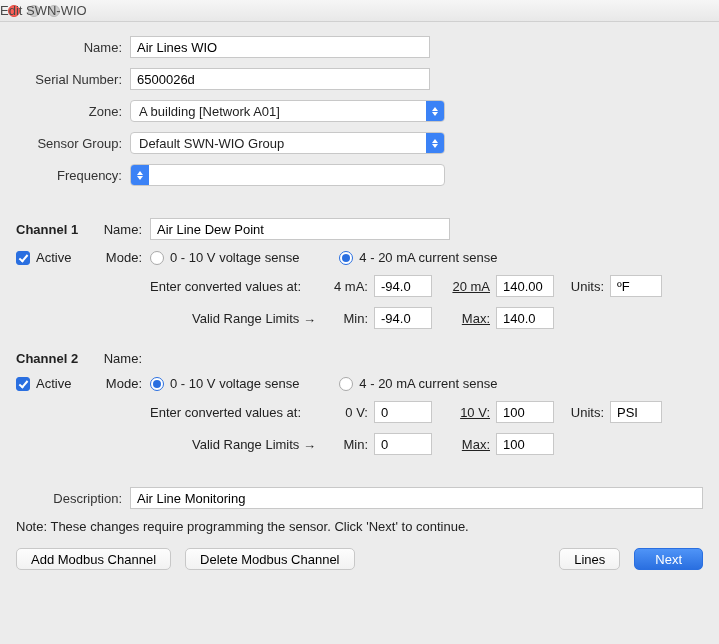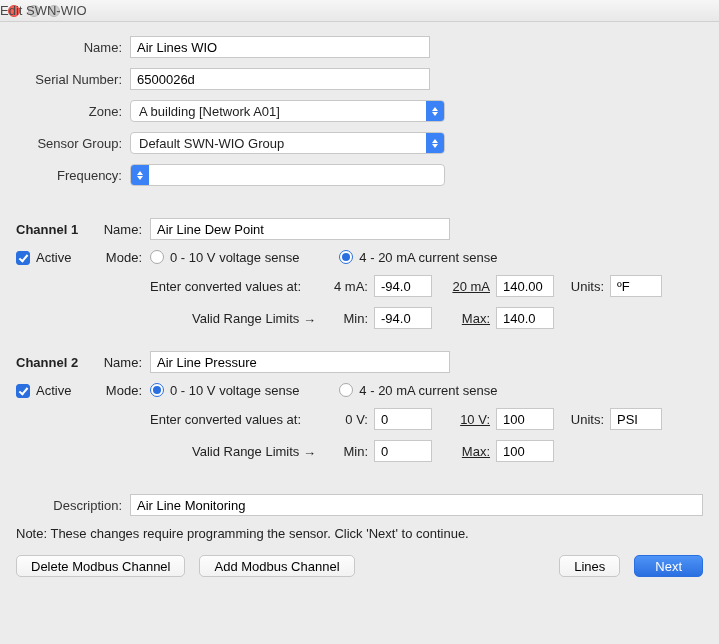--- a/index.html
+++ b/index.html
@@ -141,21 +141,21 @@
     border-width: 0 2px 2px 0;
     transform: rotate(40deg);
   }
   .chrow {
     display: flex;
     align-items: center;
     margin-bottom: 10px;
   }
   .col-a { width: 82px; display: flex; align-items: center; }
   .col-b { width: 52px; text-align: right; padding-right: 8px; }
-  .modeopt { display: flex; align-items: flex-start; margin-right: 40px; }
+  .modeopt { display: flex; align-items: center; margin-right: 40px; }
   .convrow {
     display: flex;
     align-items: center;
     margin-bottom: 10px;
     padding-left: 134px;
   }
   .convlabel { width: 168px; }
   .vrl { width: 168px; text-align: right; padding-right: 2px; }
   .pair-lbl { width: 56px; text-align: right; padding-right: 6px; }
   .pair-lbl2 { width: 58px; text-align: right; padding-right: 6px; margin-left: 6px; text-decoration: underline; }
@@ -277,21 +277,20 @@
     <input type="text" class="txt-md" value="140.0" style="">
   </div>
 
   <div style="height:12px"></div>
 
   <div class="chrow">
     <div class="col-a">
         <span class="chhdr">Channel 2</span>
       </div>
     <div class="col-b">Name:</div>
-    <input type="text" class="txt-lg" value="Air Line Pressure" style="">
   </div>
   <div class="chrow">
     <div class="col-a">
       <input type="checkbox" class="checkbox" checked="" style="">
       <span>Active</span>
     </div>
     <div class="col-b">Mode:</div>
     <label class="modeopt">
       <input type="radio" class="radio" name="ch2mode" checked="" style="">
       <span>0 - 10 V voltage sense</span>
@@ -321,20 +320,20 @@
   <div style="height:22px"></div>
 
   <div class="row">
     <div class="lbl">Description:</div>
     <input type="text" class="desc-input" value="Air Line Monitoring" style="">
   </div>
 
   <div class="note">Note: These changes require programming the sensor. Click 'Next' to continue.</div>
 
   <div class="footer">
+    <button class="btn">Add Modbus Channel</button>
     <button class="btn">Delete Modbus Channel</button>
-    <button class="btn">Add Modbus Channel</button>
     <div class="flex-spacer"></div>
     <button class="btn">Lines</button>
     <button class="btn primary">Next</button>
   </div>
 
 </div>
 
 </body></html>

